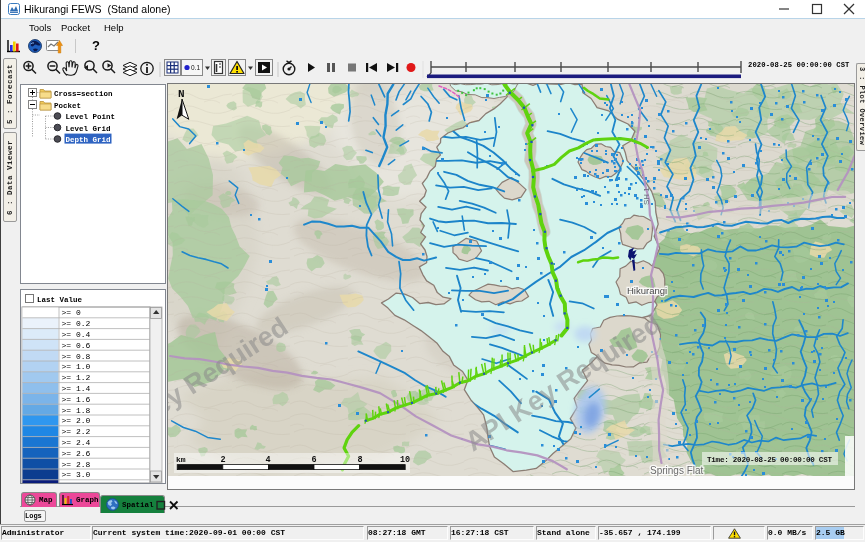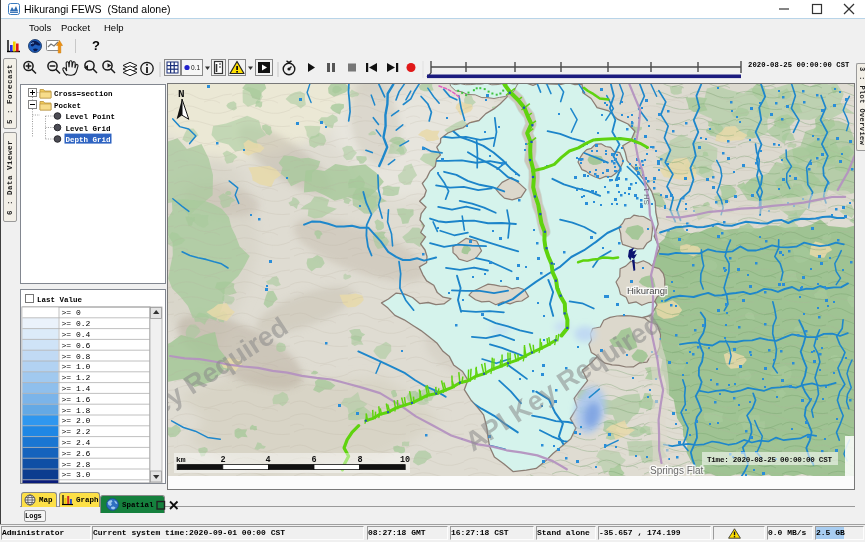--- a/index.html
+++ b/index.html
@@ -1,21 +1,21 @@
 <!DOCTYPE html>
 <html><head><meta charset="utf-8"><style>
 *{margin:0;padding:0;box-sizing:border-box}
 html,body{width:865px;height:542px;overflow:hidden}
 body{font-family:"Liberation Mono",monospace;background:#f0f0f0;position:relative}
 .abs{position:absolute}
 .sans{font-family:Liberation Sans, sans-serif}
 .cell{position:absolute;top:526px;height:14px;border:1px solid;border-color:#9b9b9b #fdfdfd #fdfdfd #9b9b9b;font-size:8px;font-weight:bold;line-height:12px;padding-left:0;white-space:nowrap;overflow:hidden}
 .vtab{position:absolute;background:#f2efe7;border:1px solid #9a9a9a;border-radius:2px;color:#222;font-size:7.5px;font-weight:bold;letter-spacing:.5px;text-align:center}
 .vtxt{writing-mode:vertical-rl;transform:rotate(180deg);white-space:nowrap;height:100%;width:100%;display:inline-block}
-.btab{position:absolute;border:1px solid #898989;border-bottom:none;border-radius:3px 3px 0 0;background:#fde047;font-size:7.5px;font-weight:bold;white-space:nowrap}
+.btab{position:absolute;border:1px solid #898989;border-bottom:none;border-radius:3px 3px 0 0;background:#ec4899;font-size:7.5px;font-weight:bold;white-space:nowrap}
 </style></head><body>
 <div class="abs" style="left:0;top:0;width:1px;height:542px;background:#3f3f3f"></div>
 <div class="abs" style="left:1px;top:0;width:864px;height:18px;background:#fff"></div>
 <svg class="abs" style="left:8px;top:3px" width="12" height="12" viewBox="0 0 12 12">
 <rect x="0.5" y="0.5" width="11" height="11" rx="2" fill="#fff" stroke="#3a7bbf" stroke-width="1"></rect>
 <path d="M2,8 L4,4 6,7 8,3 10,8 Z" fill="#2e6db4"></path>
     <rect x="2" y="8.5" width="8" height="1.4" fill="#2e6db4"></rect>
   </svg>
 <div class="abs sans" style="left:24px;top:3px;font-size:10.5px;color:#000">Hikurangi FEWS&nbsp; (Stand alone)</div>
 <svg class="abs" style="left:777px;top:0" width="88" height="18" viewBox="0 0 88 18">

